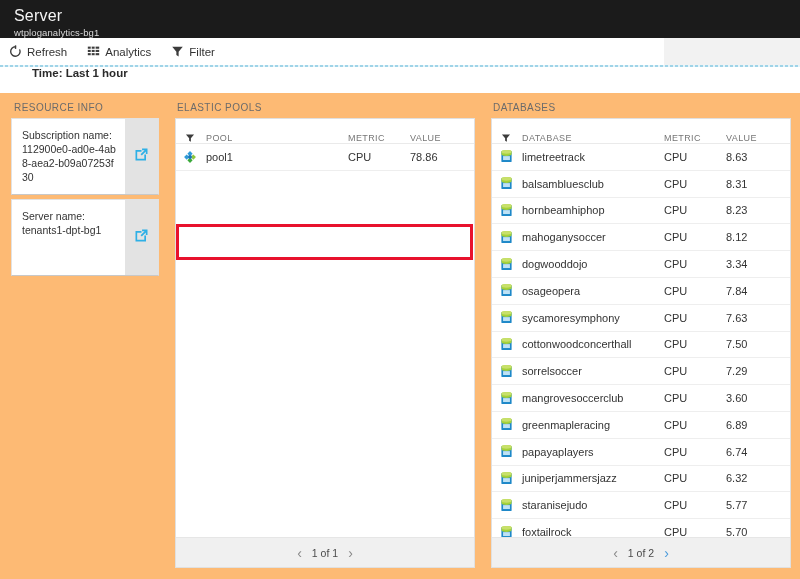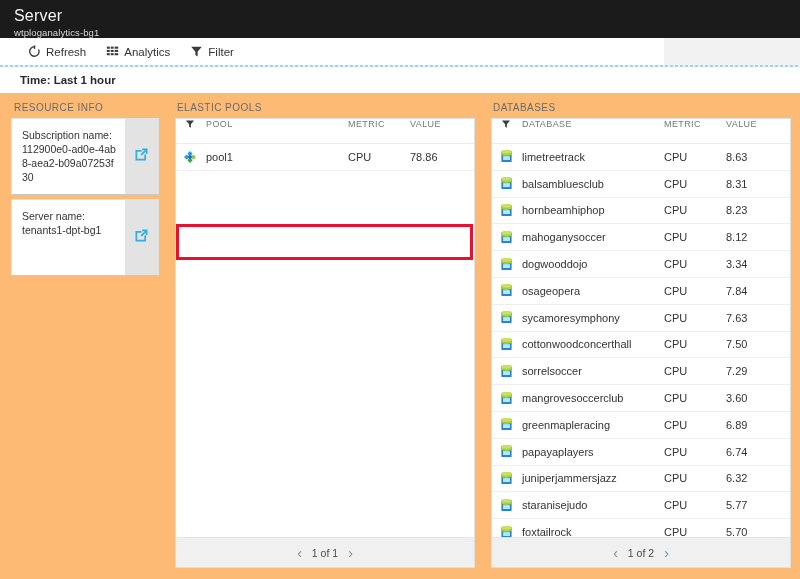--- a/index.html
+++ b/index.html
@@ -43,21 +43,21 @@
 
   
   .commandbar {
     position: absolute;
     left: 0; top: 38px;
     width: 664px;
     height: 27px;
     background: #ffffff;
     display: flex;
     align-items: center;
-    padding-left: 28px;
+    padding-left: 9px;
     box-sizing: border-box;
   }
   .cmd {
     display: flex;
     align-items: center;
     height: 100%;
     margin-right: 20px;
     cursor: pointer;
     user-select: none;
   }
@@ -78,22 +78,21 @@
   }
 
   
   .timebar {
     position: absolute;
     left: 0; top: 67px;
     width: 800px;
     height: 26px;
     background: #ffffff;
     display: flex;
-    align-items: center;
-    padding-left: 20px;
+    padding-left: 32px;
     box-sizing: border-box;
   }
   .timebar .time-text {
     font-size: 11.5px;
     color: #2a2a2a;
     font-weight: 600;
   }
 
   
   .content {
@@ -154,21 +153,21 @@
     box-sizing: border-box;
   }
   #panel-elastic-pools { left: 175px; top: 25px; width: 300px; height: 450px; }
   #panel-databases     { left: 491px; top: 25px; width: 300px; height: 450px; }
 
   #elastic-pools-title { left: 177px; top: 9px; }
   #databases-title     { left: 493px; top: 9px; }
 
   .grid-header {
     display: flex;
-    align-items: flex-start;
+    align-items: flex-end;
     height: 24px;
     border-bottom: 1px solid #eaeaea;
     font-size: 9px;
     letter-spacing: .4px;
     color: #767676;
     text-transform: uppercase;
     background: #ffffff;
   }
   .grid-row {
     display: flex;

